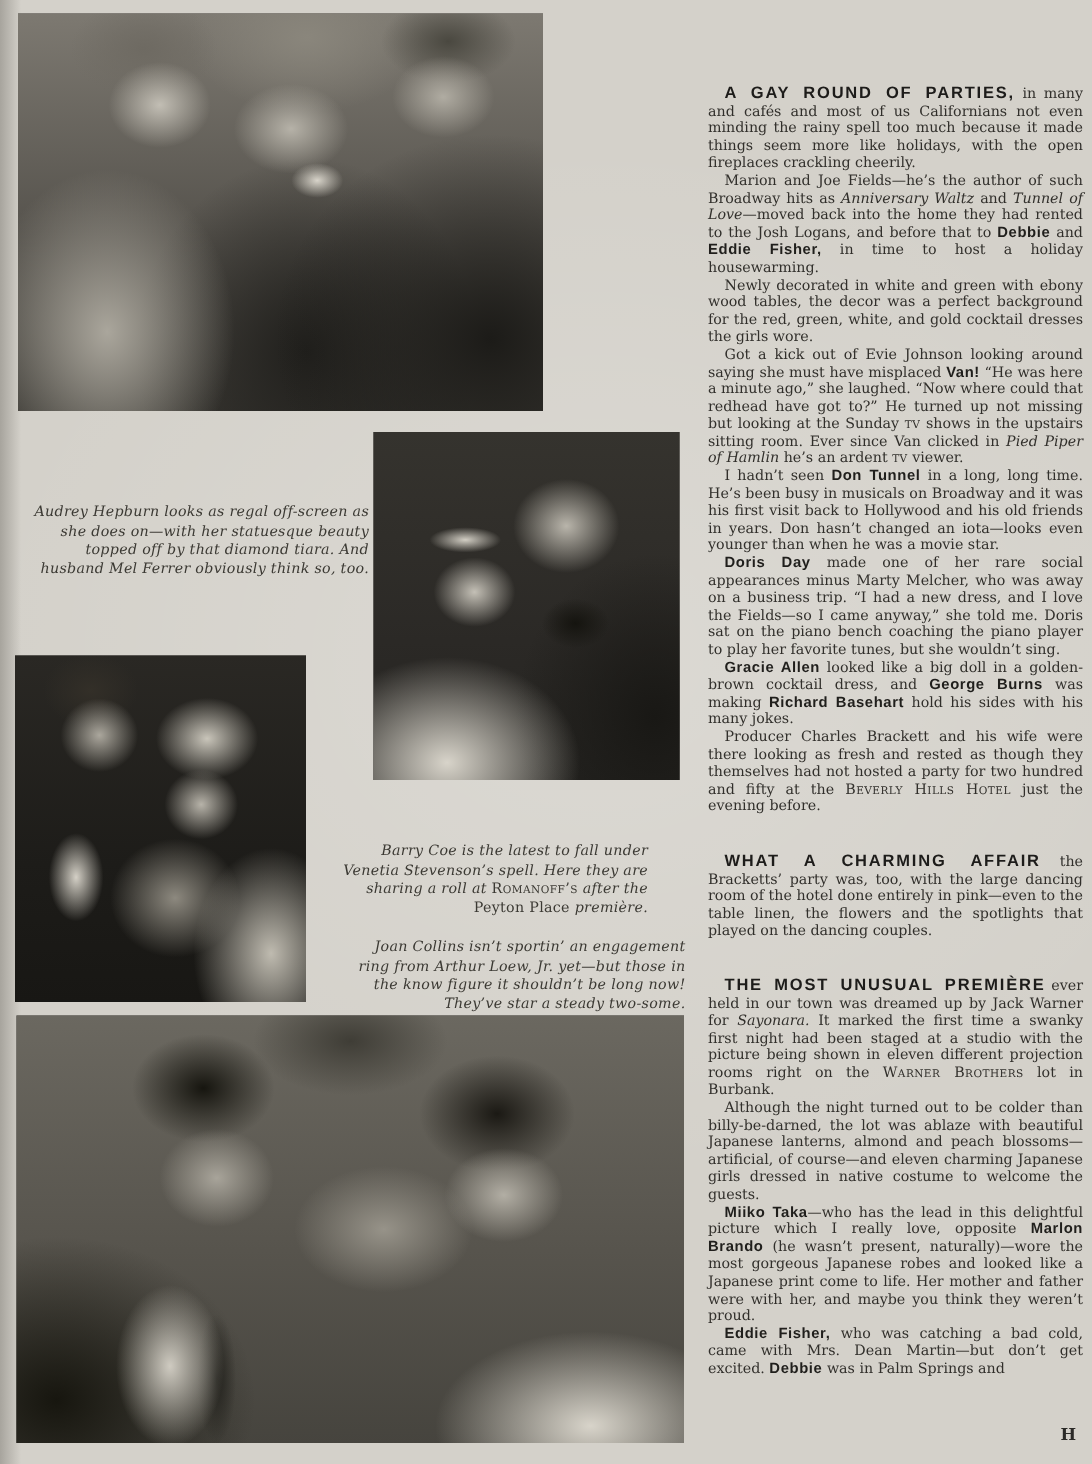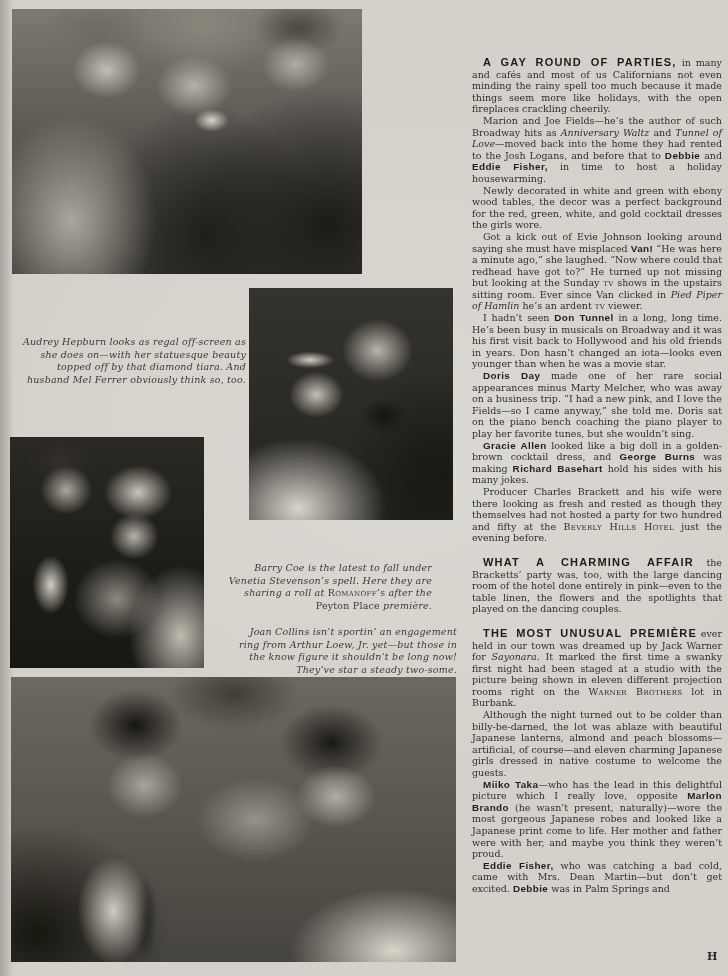--- a/index.html
+++ b/index.html
@@ -91,21 +91,21 @@
     left: 472px; top: 57px; width: 250px;
     text-align: justify;
   }
   .bodypar {
     margin: 0;
     font-size: 9.5px;
     line-height: 11.6px;
     text-indent: 11px;
     color: #312f2b;
   }
-  .bodypar.gap { margin-top: 13px; }
+  .bodypar.gap { margin-top: 25px; }
   
   .seg-p  { }
   .seg-i  { font-style: italic; }
   .seg-r  { font-style: normal; }
   .seg-sc { font-variant: small-caps; letter-spacing: .3px; }
   .seg-b  {
     font-family: "Liberation Sans", sans-serif;
     font-weight: bold;
     font-size: 9.9px;
     letter-spacing: .4px;
@@ -142,21 +142,21 @@
   <div class="caption cap-2"><span class="seg-i">Audrey Hepburn looks as regal off-screen as she does on—with her statuesque beauty topped off by that diamond tiara. And husband Mel Ferrer obviously think so, too.</span></div>
   <div class="caption cap-3"><span class="seg-i">Barry Coe is the latest to fall under Venetia Stevenson’s spell. Here they are sharing a roll at </span><span class="seg-sc">Romanoff’s</span><span class="seg-i"> after the </span><span class="seg-r">Peyton Place</span><span class="seg-i"> première.</span></div>
   <div class="caption cap-4"><span class="seg-i">Joan Collins isn’t sportin’ an engagement ring from Arthur Loew, Jr. yet—but those in the know figure it shouldn’t be long now! They’ve star a steady two-some.</span></div>
 
   <div class="column">
       <p class="bodypar"><span class="seg-h">A GAY ROUND OF PARTIES,</span><span class="seg-p"> in many and cafés and most of us Californians not even minding the rainy spell too much because it made things seem more like holidays, with the open fireplaces crackling cheerily.</span></p>
       <p class="bodypar"><span class="seg-p">Marion and Joe Fields—he’s the author of such Broadway hits as </span><span class="seg-i">Anniversary Waltz</span><span class="seg-p"> and </span><span class="seg-i">Tunnel of Love</span><span class="seg-p">—moved back into the home they had rented to the Josh Logans, and before that to </span><span class="seg-b">Debbie</span><span class="seg-p"> and </span><span class="seg-b">Eddie Fisher,</span><span class="seg-p"> in time to host a holiday housewarming.</span></p>
       <p class="bodypar"><span class="seg-p">Newly decorated in white and green with ebony wood tables, the decor was a perfect background for the red, green, white, and gold cocktail dresses the girls wore.</span></p>
       <p class="bodypar"><span class="seg-p">Got a kick out of Evie Johnson looking around saying she must have misplaced </span><span class="seg-b">Van!</span><span class="seg-p"> “He was here a minute ago,” she laughed. “Now where could that redhead have got to?” He turned up not missing but looking at the Sunday </span><span class="seg-sc">tv</span><span class="seg-p"> shows in the upstairs sitting room. Ever since Van clicked in </span><span class="seg-i">Pied Piper of Hamlin</span><span class="seg-p"> he’s an ardent </span><span class="seg-sc">tv</span><span class="seg-p"> viewer.</span></p>
       <p class="bodypar"><span class="seg-p">I hadn’t seen </span><span class="seg-b">Don Tunnel</span><span class="seg-p"> in a long, long time. He’s been busy in musicals on Broadway and it was his first visit back to Hollywood and his old friends in years. Don hasn’t changed an iota—looks even younger than when he was a movie star.</span></p>
-      <p class="bodypar"><span class="seg-b">Doris Day</span><span class="seg-p"> made one of her rare social appearances minus Marty Melcher, who was away on a business trip. “I had a new pink, and I love the Fields—so I came anyway,” she told me. Doris sat on the piano bench coaching the piano player to play her favorite tunes, but she wouldn’t sing.</span></p>
+      <p class="bodypar"><span class="seg-b">Doris Day</span><span class="seg-p"> made one of her rare social appearances minus Marty Melcher, who was away on a business trip. “I had a new dress, and I love the Fields—so I came anyway,” she told me. Doris sat on the piano bench coaching the piano player to play her favorite tunes, but she wouldn’t sing.</span></p>
       <p class="bodypar"><span class="seg-b">Gracie Allen</span><span class="seg-p"> looked like a big doll in a golden-brown cocktail dress, and </span><span class="seg-b">George Burns</span><span class="seg-p"> was making </span><span class="seg-b">Richard Basehart</span><span class="seg-p"> hold his sides with his many jokes.</span></p>
       <p class="bodypar"><span class="seg-p">Producer Charles Brackett and his wife were there looking as fresh and rested as though they themselves had not hosted a party for two hundred and fifty at the </span><span class="seg-sc">Beverly Hills Hotel</span><span class="seg-p"> just the evening before.</span></p>
       <p class="bodypar gap"><span class="seg-h">WHAT A CHARMING AFFAIR</span><span class="seg-p"> the Bracketts’ party was, too, with the large dancing room of the hotel done entirely in pink—even to the table linen, the flowers and the spotlights that played on the dancing couples.</span></p>
       <p class="bodypar gap"><span class="seg-h">THE MOST UNUSUAL PREMIÈRE</span><span class="seg-p"> ever held in our town was dreamed up by Jack Warner for </span><span class="seg-i">Sayonara.</span><span class="seg-p"> It marked the first time a swanky first night had been staged at a studio with the picture being shown in eleven different projection rooms right on the </span><span class="seg-sc">Warner Brothers</span><span class="seg-p"> lot in Burbank.</span></p>
       <p class="bodypar"><span class="seg-p">Although the night turned out to be colder than billy-be-darned, the lot was ablaze with beautiful Japanese lanterns, almond and peach blossoms—artificial, of course—and eleven charming Japanese girls dressed in native costume to welcome the guests.</span></p>
       <p class="bodypar"><span class="seg-b">Miiko Taka</span><span class="seg-p">—who has the lead in this delightful picture which I really love, opposite </span><span class="seg-b">Marlon Brando</span><span class="seg-p"> (he wasn’t present, naturally)—wore the most gorgeous Japanese robes and looked like a Japanese print come to life. Her mother and father were with her, and maybe you think they weren’t proud.</span></p>
       <p class="bodypar"><span class="seg-b">Eddie Fisher,</span><span class="seg-p"> who was catching a bad cold, came with Mrs. Dean Martin—but don’t get excited. </span><span class="seg-b">Debbie</span><span class="seg-p"> was in Palm Springs and</span></p>
     </div>
 
   <div class="page-marker">H</div>

